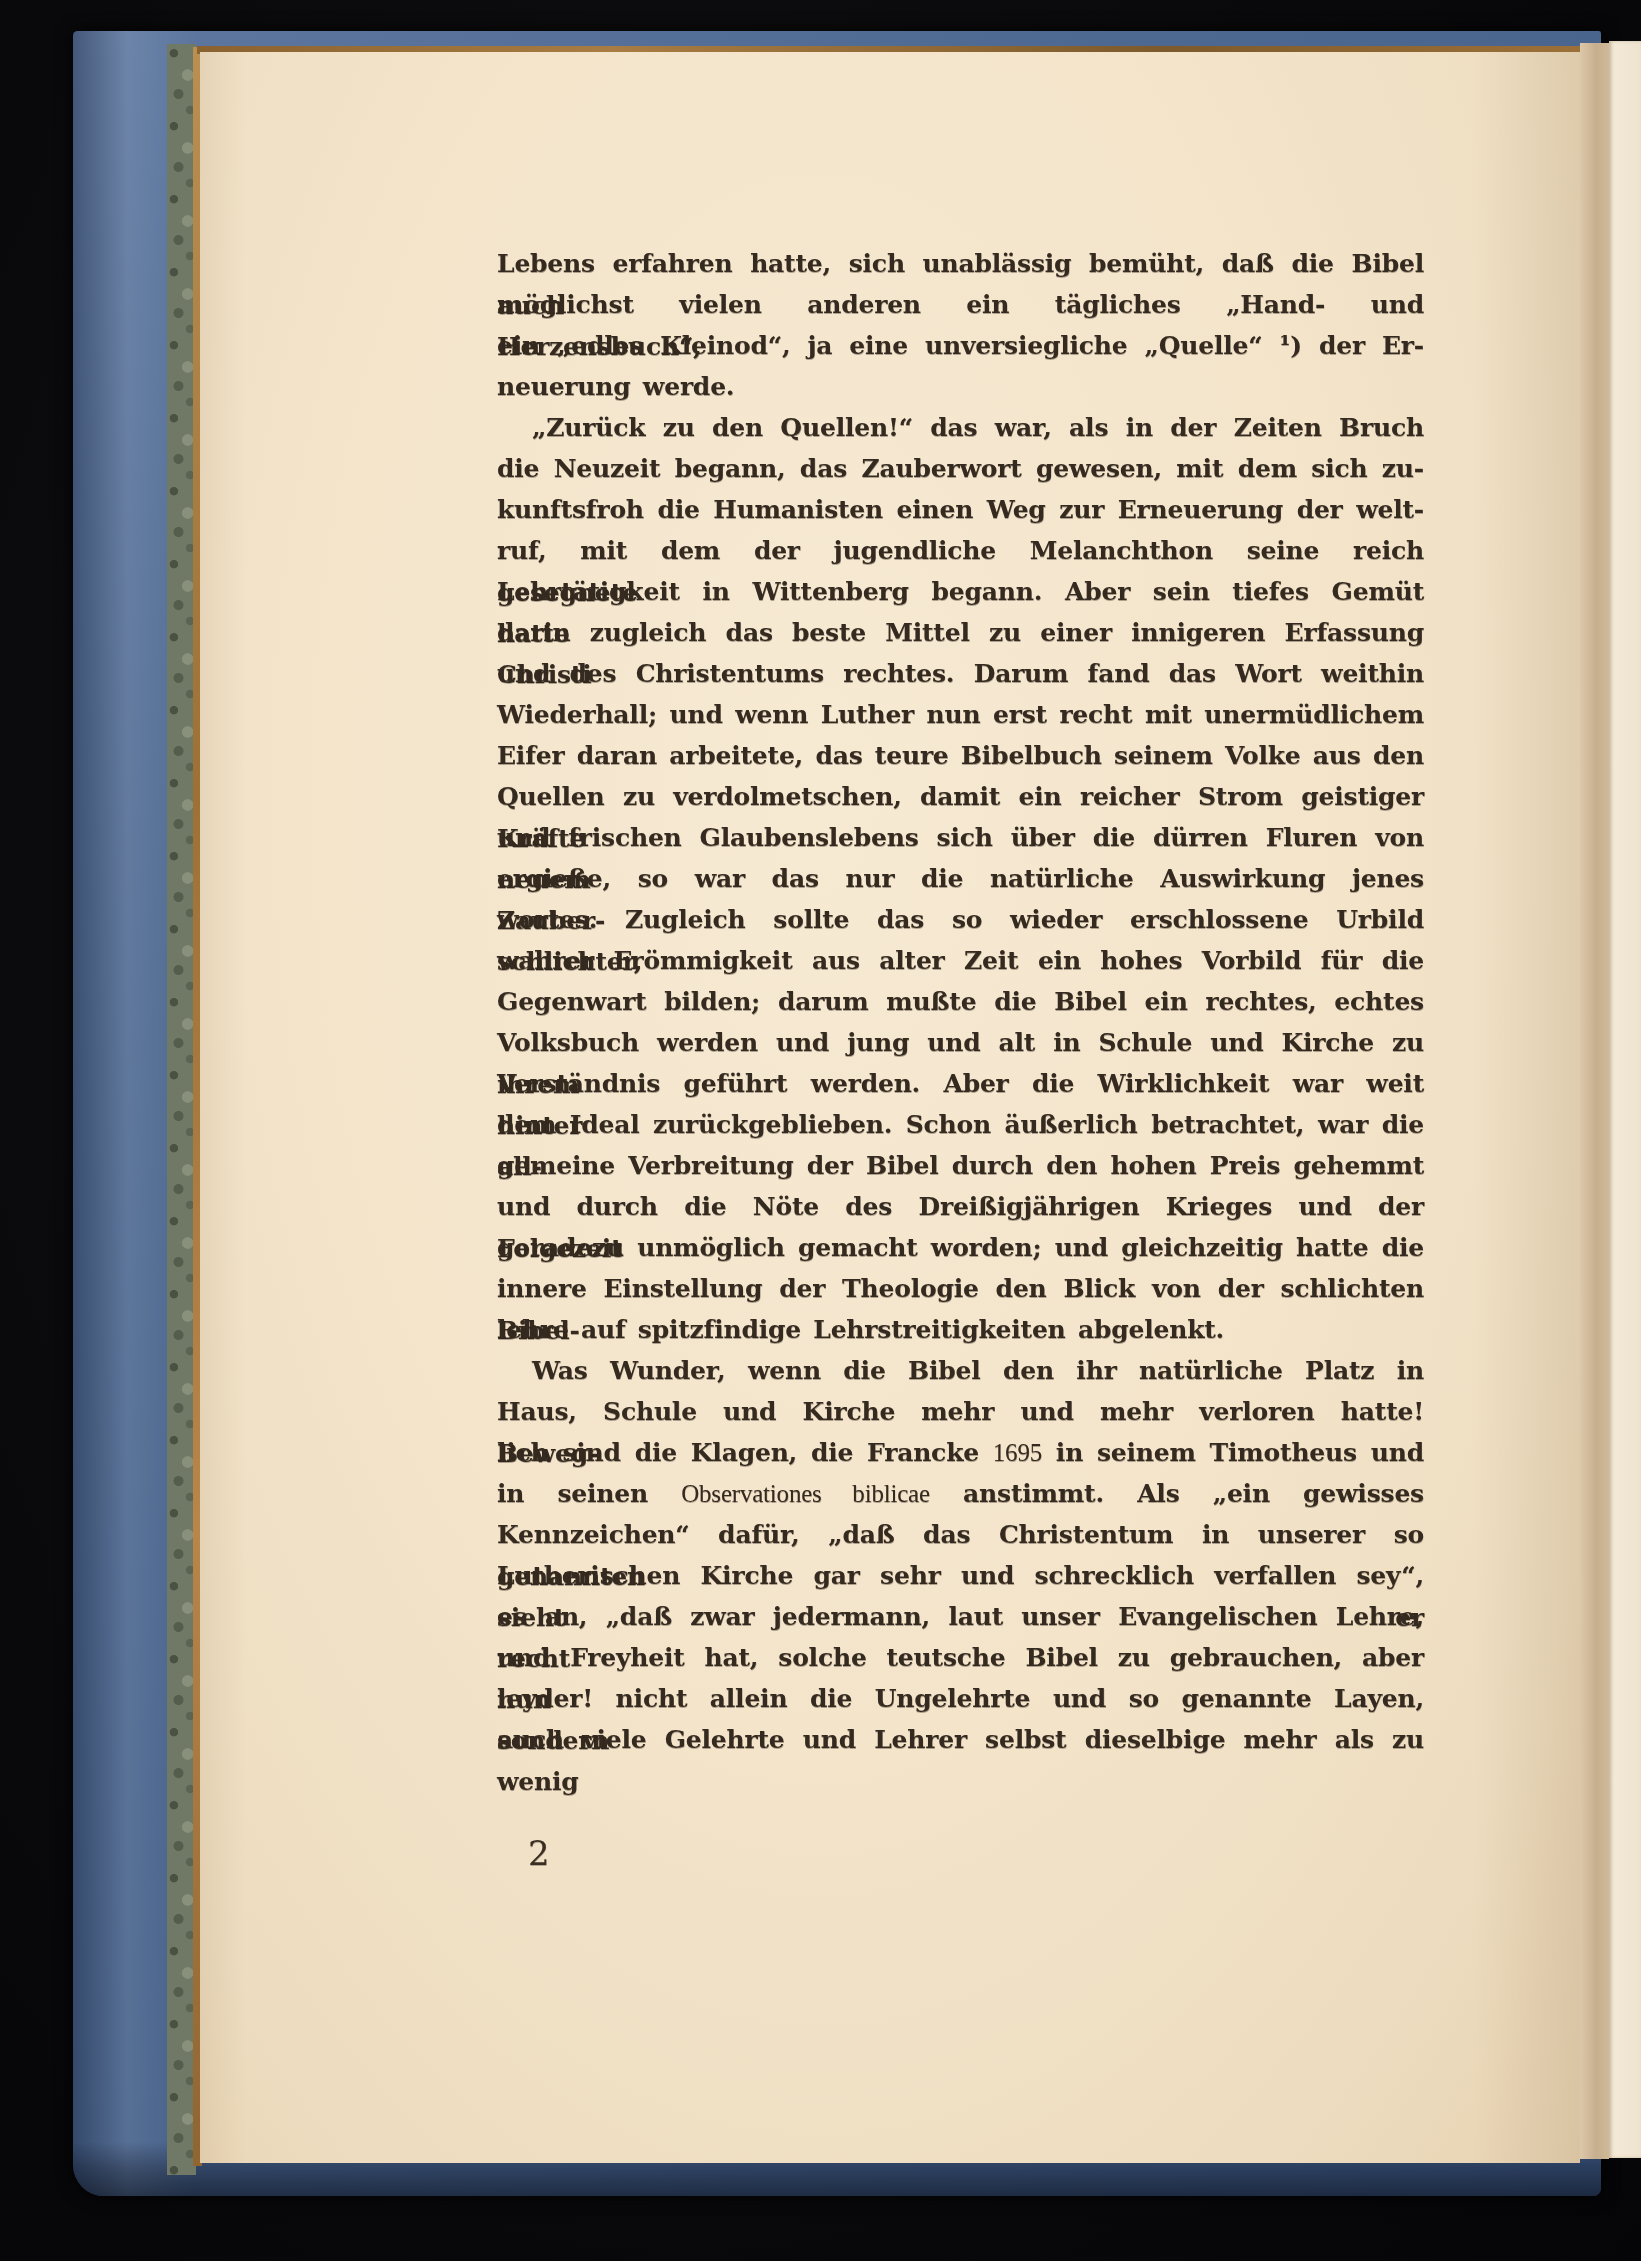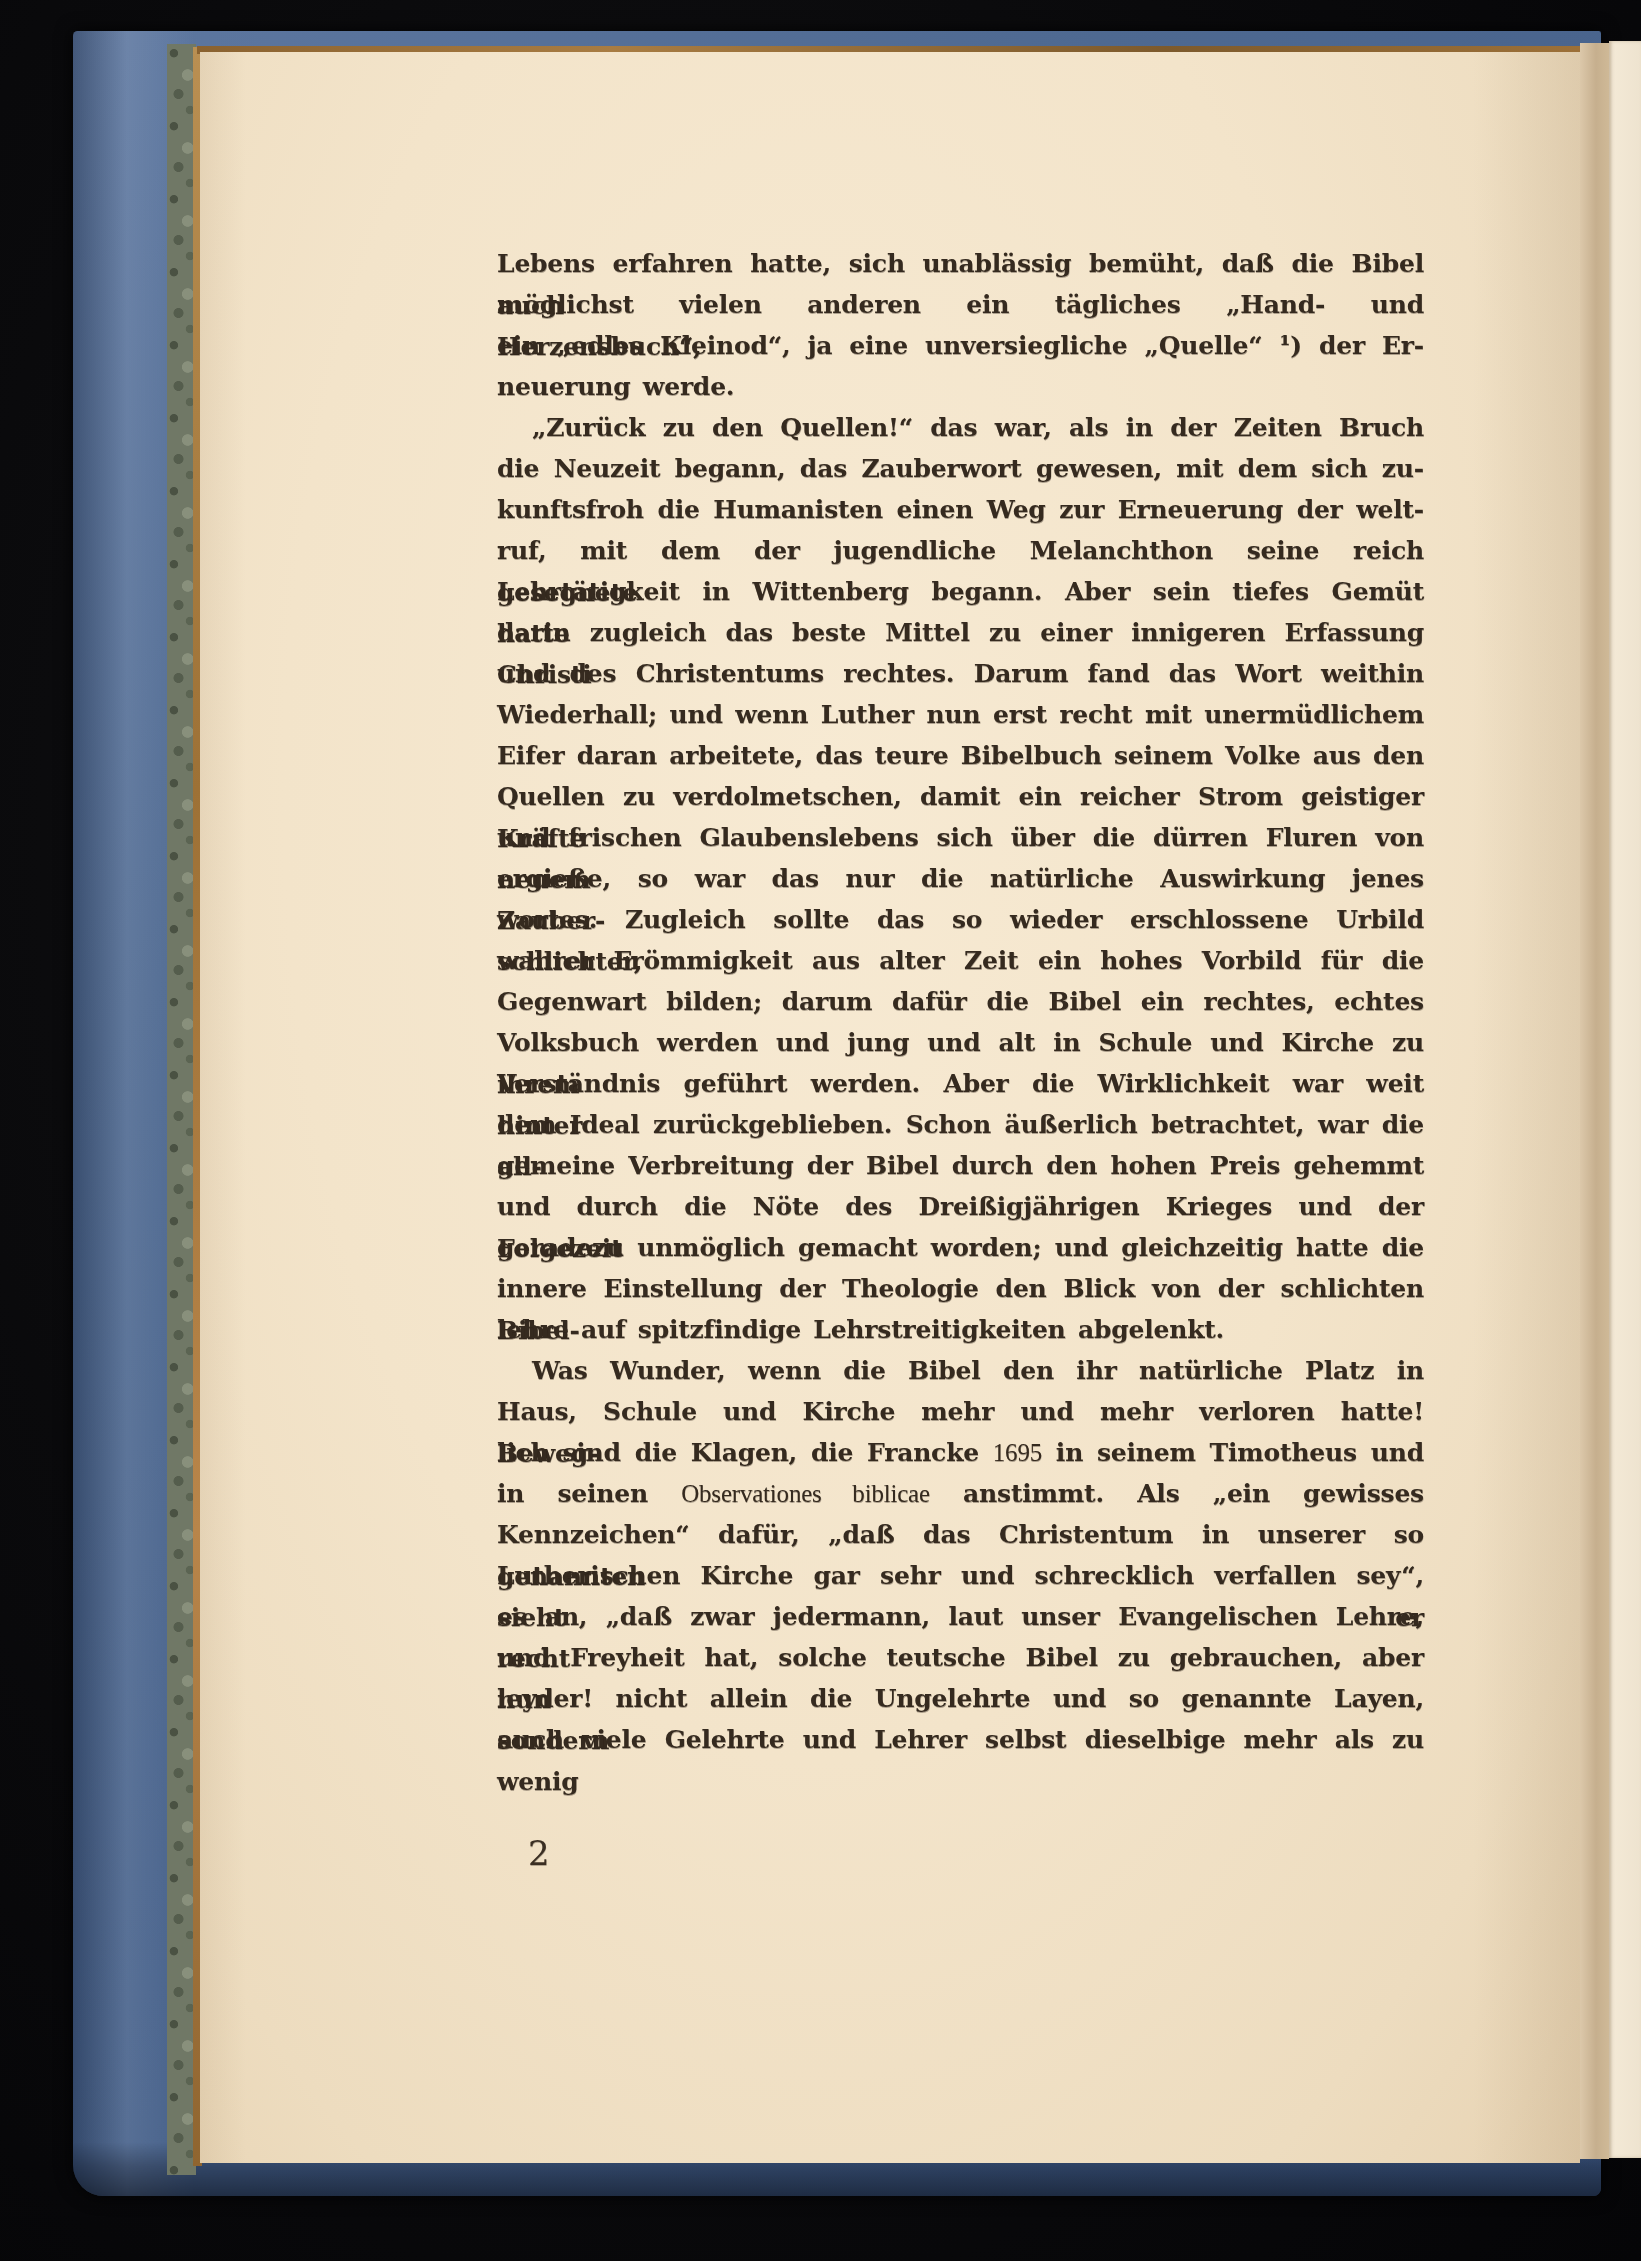--- a/index.html
+++ b/index.html
@@ -108,21 +108,21 @@
       <div class="line"><span class="fraktur">Lehrtätigkeit in Wittenberg begann. Aber sein tiefes Gemüt hatte</span></div>
       <div class="line"><span class="fraktur">darin zugleich das beste Mittel zu einer innigeren Erfassung Christi</span></div>
       <div class="line"><span class="fraktur">und des Christentums rechtes. Darum fand das Wort weithin</span></div>
       <div class="line"><span class="fraktur">Wiederhall; und wenn Luther nun erst recht mit unermüdlichem</span></div>
       <div class="line"><span class="fraktur">Eifer daran arbeitete, das teure Bibelbuch seinem Volke aus den</span></div>
       <div class="line"><span class="fraktur">Quellen zu verdolmetschen, damit ein reicher Strom geistiger Kräfte</span></div>
       <div class="line"><span class="fraktur">und frischen Glaubenslebens sich über die dürren Fluren von neuem</span></div>
       <div class="line"><span class="fraktur">ergieße, so war das nur die natürliche Auswirkung jenes Zauber-</span></div>
       <div class="line"><span class="fraktur">wortes. Zugleich sollte das so wieder erschlossene Urbild schlichter,</span></div>
       <div class="line"><span class="fraktur">wahrer Frömmigkeit aus alter Zeit ein hohes Vorbild für die</span></div>
-      <div class="line"><span class="fraktur">Gegenwart bilden; darum dafür die Bibel ein rechtes, echtes</span></div>
+      <div class="line"><span class="fraktur">Gegenwart bilden; darum mußte die Bibel ein rechtes, echtes</span></div>
       <div class="line"><span class="fraktur">Volksbuch werden und jung und alt in Schule und Kirche zu ihrem</span></div>
       <div class="line"><span class="fraktur">Verständnis geführt werden. Aber die Wirklichkeit war weit hinter</span></div>
       <div class="line"><span class="fraktur">dem Ideal zurückgeblieben. Schon äußerlich betrachtet, war die all-</span></div>
       <div class="line"><span class="fraktur">gemeine Verbreitung der Bibel durch den hohen Preis gehemmt</span></div>
       <div class="line"><span class="fraktur">und durch die Nöte des Dreißigjährigen Krieges und der Folgezeit</span></div>
       <div class="line"><span class="fraktur">geradezu unmöglich gemacht worden; und gleichzeitig hatte die</span></div>
       <div class="line"><span class="fraktur">innere Einstellung der Theologie den Blick von der schlichten Bibel-</span></div>
       <div class="line left"><span class="fraktur">lehre auf spitzfindige Lehrstreitigkeiten abgelenkt.</span></div>
       <div class="line indent"><span class="fraktur">Was Wunder, wenn die Bibel den ihr natürliche Platz in</span></div>
       <div class="line"><span class="fraktur">Haus, Schule und Kirche mehr und mehr verloren hatte! Beweg-</span></div>

